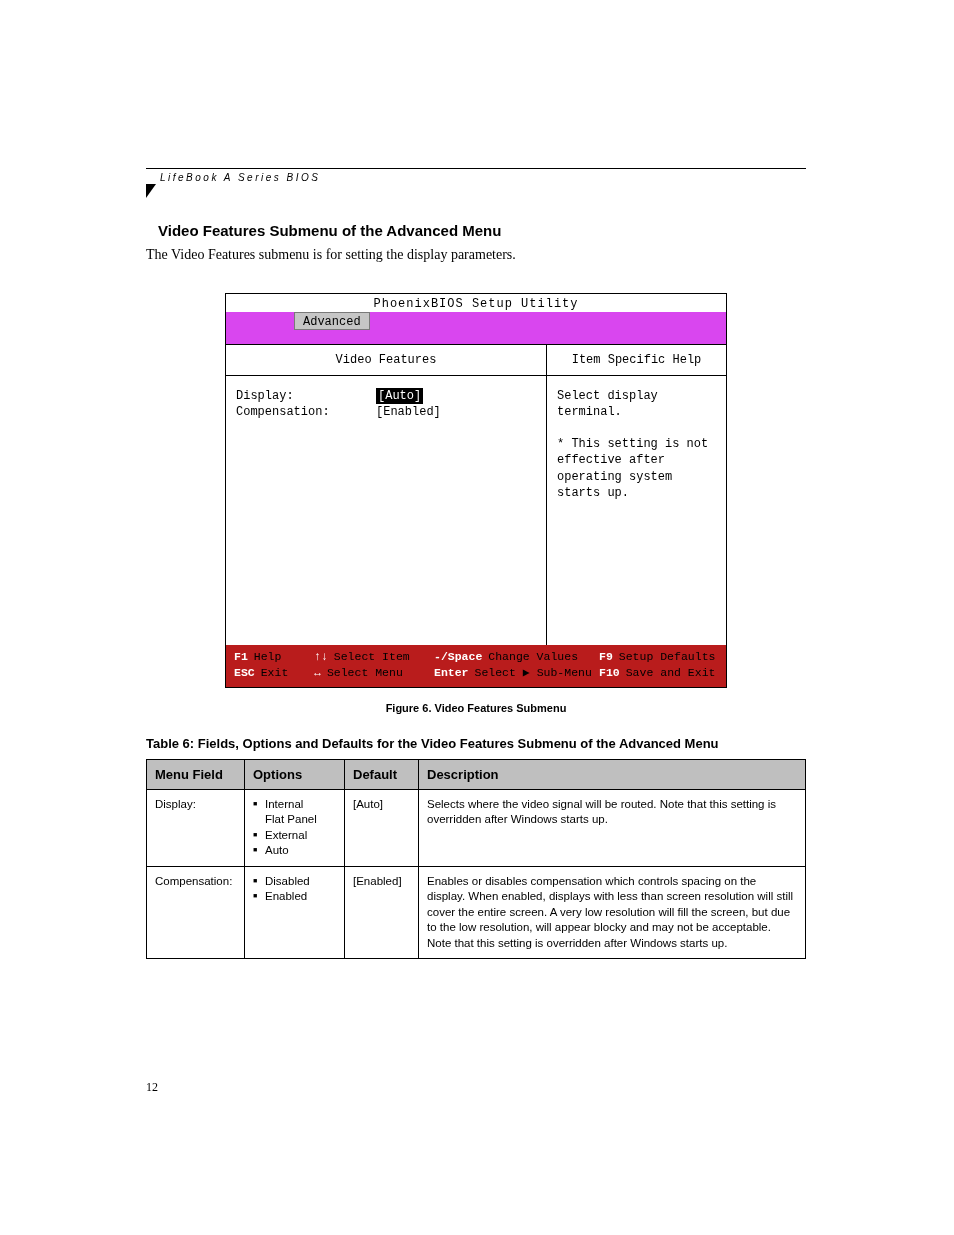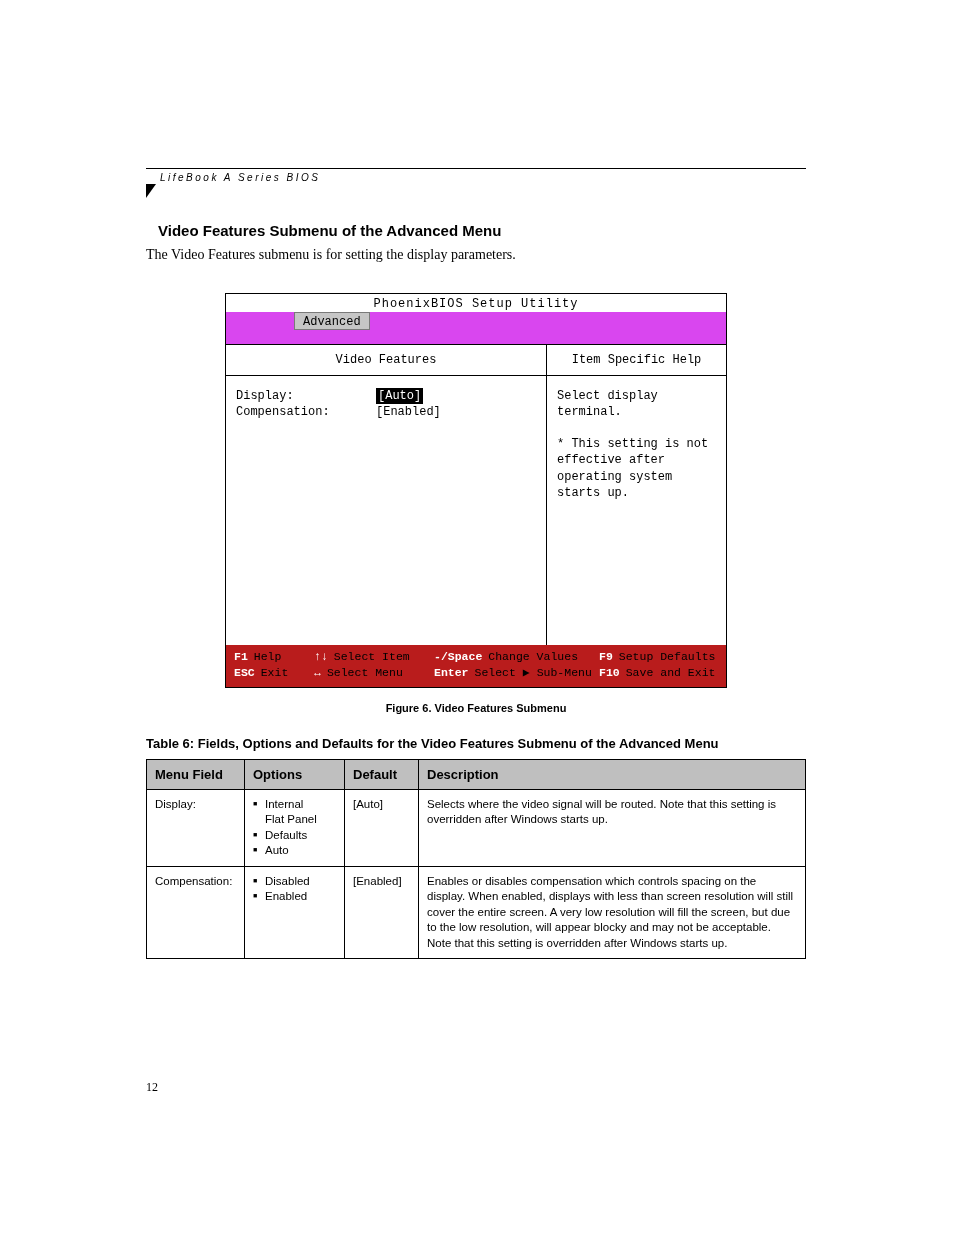--- a/index.html
+++ b/index.html
@@ -298,21 +298,21 @@
           <th>Description</th>
         </tr>
       </thead>
       <tbody>
         <tr>
           <td>Display:</td>
           <td class="opts">
             <ul>
               <li>Internal</li>
               <li class="indent">Flat Panel</li>
-              <li>Defaults</li>
+              <li>External</li>
               <li>Auto</li>
             </ul>
           </td>
           <td>[Auto]</td>
           <td>Selects where the video signal will be routed. Note that this setting is overridden after Windows starts up.</td>
         </tr>
         <tr>
           <td>Compensation:</td>
           <td class="opts">
             <ul>

